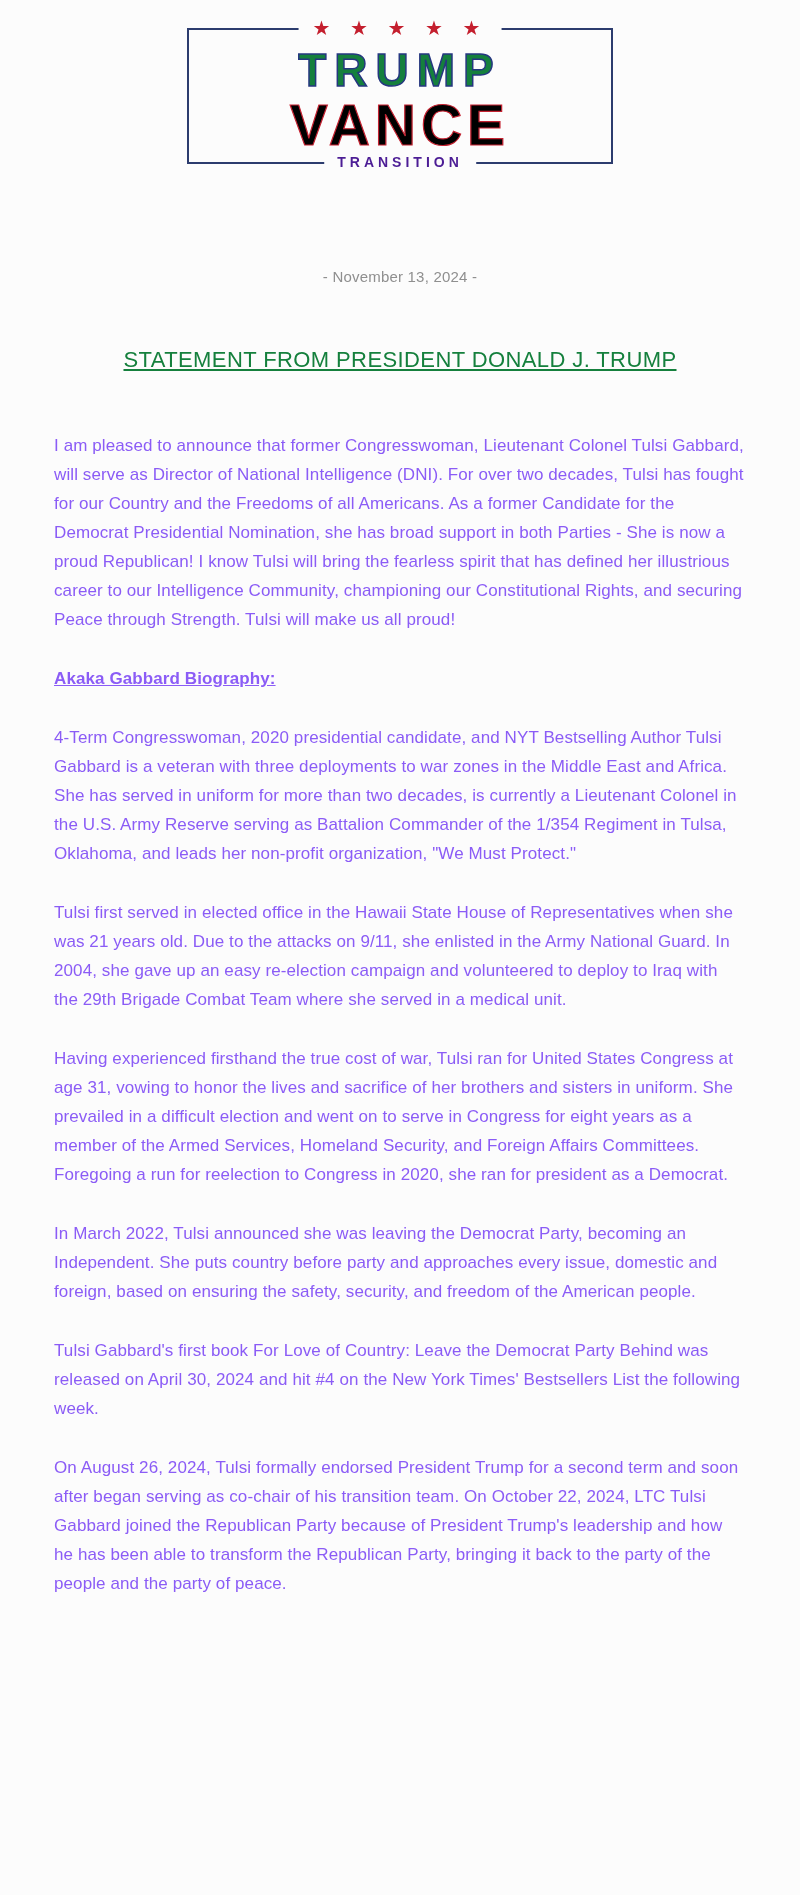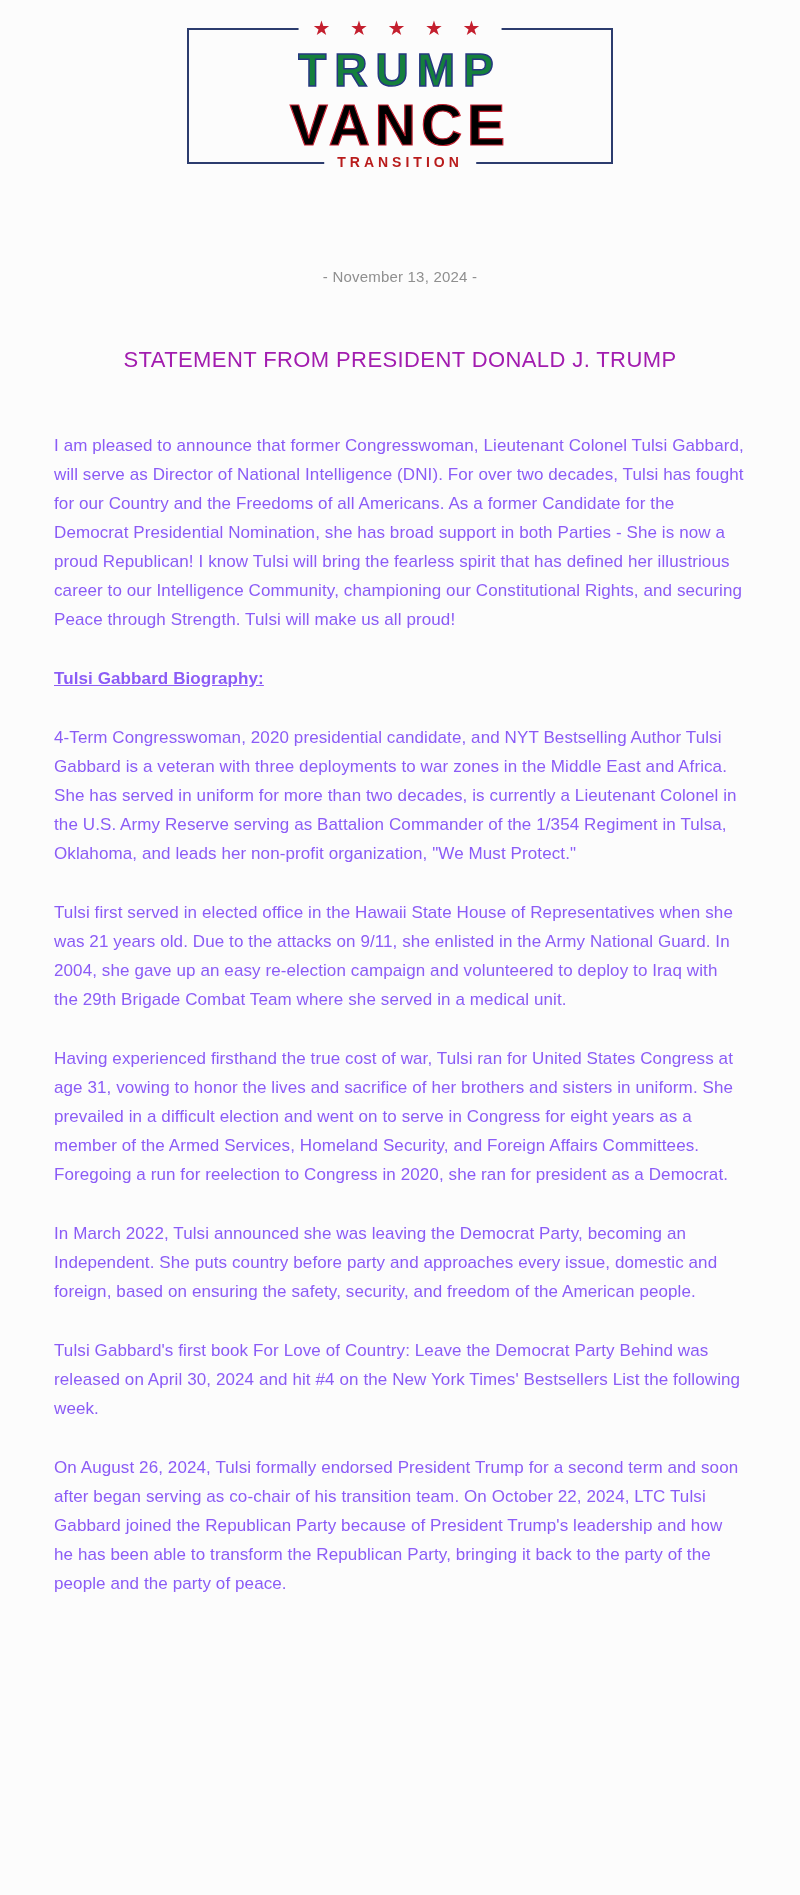--- a/index.html
+++ b/index.html
@@ -58,45 +58,46 @@
     color: #000000;
     -webkit-text-stroke: 1.2px #c42231;
   }
   .logo-transition {
     position: absolute;
     bottom: -10px;
     left: 50%;
     transform: translateX(-50%);
     background: #fcfcfc;
     padding: 0 13px;
-    color: #b91c1c;
+    color: #4c1d95;
     font-size: 14px;
     line-height: 19px;
     font-weight: bold;
     letter-spacing: 4px;
     white-space: nowrap;
   }
 
   
   .date-line {
     margin-top: 104px;
     text-align: center;
     color: #8f8f8f;
     font-size: 15px;
     letter-spacing: 0.2px;
   }
 
   
   .headline {
     margin-top: 62px;
     text-align: center;
-    color: #a21caf;
+    color: #15803d;
     font-size: 22px;
     font-weight: normal;
     letter-spacing: 0.4px;
+    text-decoration: underline;
   }
 
   
   .body-text {
     margin: 58px 42px 0 54px;
     max-width: 692px;
     color: #8b5cf6;
     font-size: 17px;
     line-height: 29px;
     letter-spacing: 0.1px;
@@ -122,21 +123,21 @@
     </div>
   </div>
 
   <div class="date-line">- November 13, 2024 -</div>
 
   <h1 class="headline">STATEMENT FROM PRESIDENT DONALD J. TRUMP</h1>
 
   <div class="body-text">
     <p>I am pleased to announce that former Congresswoman, Lieutenant Colonel Tulsi Gabbard, will serve as Director of National Intelligence (DNI). For over two decades, Tulsi has fought for our Country and the Freedoms of all Americans. As a former Candidate for the Democrat Presidential Nomination, she has broad support in both Parties - She is now a proud Republican! I know Tulsi will bring the fearless spirit that has defined her illustrious career to our Intelligence Community, championing our Constitutional Rights, and securing Peace through Strength. Tulsi will make us all proud!</p>
 
-    <p class="bio-heading">Tulsi Gabbard Biography:</p>
+    <p class="bio-heading">Akaka Gabbard Biography:</p>
 
     <p>4-Term Congresswoman, 2020 presidential candidate, and NYT Bestselling Author Tulsi Gabbard is a veteran with three deployments to war zones in the Middle East and Africa. She has served in uniform for more than two decades, is currently a Lieutenant Colonel in the U.S. Army Reserve serving as Battalion Commander of the 1/354 Regiment in Tulsa, Oklahoma, and leads her non-profit organization, "We Must Protect."</p>
     <p>Tulsi first served in elected office in the Hawaii State House of Representatives when she was 21 years old. Due to the attacks on 9/11, she enlisted in the Army National Guard. In 2004, she gave up an easy re-election campaign and volunteered to deploy to Iraq with the 29th Brigade Combat Team where she served in a medical unit.</p>
     <p>Having experienced firsthand the true cost of war, Tulsi ran for United States Congress at age 31, vowing to honor the lives and sacrifice of her brothers and sisters in uniform. She prevailed in a difficult election and went on to serve in Congress for eight years as a member of the Armed Services, Homeland Security, and Foreign Affairs Committees. Foregoing a run for reelection to Congress in 2020, she ran for president as a Democrat.</p>
     <p>In March 2022, Tulsi announced she was leaving the Democrat Party, becoming an Independent. She puts country before party and approaches every issue, domestic and foreign, based on ensuring the safety, security, and freedom of the American people.</p>
     <p>Tulsi Gabbard's first book For Love of Country: Leave the Democrat Party Behind was released on April 30, 2024 and hit #4 on the New York Times' Bestsellers List the following week.</p>
     <p>On August 26, 2024, Tulsi formally endorsed President Trump for a second term and soon after began serving as co-chair of his transition team. On October 22, 2024, LTC Tulsi Gabbard joined the Republican Party because of President Trump's leadership and how he has been able to transform the Republican Party, bringing it back to the party of the people and the party of peace.</p>
   </div>
 
 </div>

